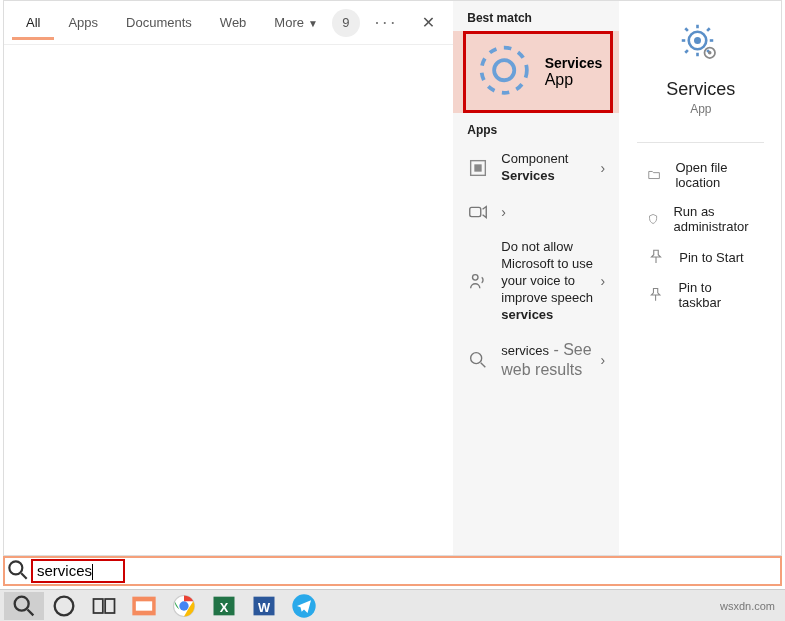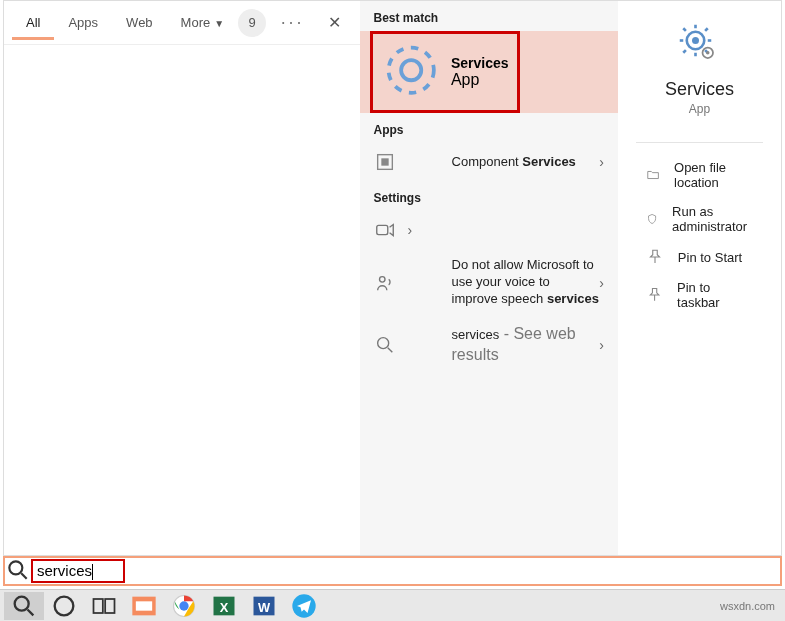--- a/index.html
+++ b/index.html
@@ -12,21 +12,21 @@
   .tab-spacer { flex: 1; }
   .badge-circle { width: 28px; height: 28px; border-radius: 50%; background: #eee; color: #555; font-size: 13px; display: flex; align-items: center; justify-content: center; margin-right: 14px; }
   .dots { color: #777; font-size: 18px; letter-spacing: 2px; margin-right: 14px; cursor: pointer; }
   .close-x { font-size: 16px; color: #555; padding: 6px 10px; cursor: pointer; }
   .body { flex: 1; display: flex; overflow: hidden; }
   .left-col { width: 352px; background: #f6f6f6; display: flex; flex-direction: column; }
   .right-col { flex: 1; background: #fff; display: flex; flex-direction: column; align-items: stretch; }
   .section-head { font-size: 12px; font-weight: 600; color: #222; padding: 10px 14px 6px; }
   .result { display: flex; align-items: center; padding: 8px 14px; cursor: pointer; }
   .result .icon { width: 22px; height: 22px; margin-right: 12px; display: flex; align-items: center; justify-content: center; color: #555; }
-  .result .text { flex: 1; font-size: 13px; color: #222; line-height: 1.3; margin-left: 44px; }
+  .result .text { flex: 1; font-size: 13px; color: #222; line-height: 1.3; }
   .result .sub { font-size: 16px; color: #777; }
   .result .arrow { font-size: 14px; color: #666; }
   .best-match { background: #f4d4cc; border: 3px solid #c00; margin: 0 6px 0 10px; width: 150px; padding: 6px 8px; display: flex; align-items: center; }
   .best-match-row { background: #f4d4cc; display: flex; align-items: center; }
   .best-match .title { font-size: 14px; font-weight: 600; }
   .detail-header { display: flex; flex-direction: column; align-items: center; padding: 22px 0 16px; }
   .detail-icon { width: 42px; height: 42px; margin-bottom: 14px; }
   .detail-title { font-size: 18px; color: #222; margin-bottom: 2px; }
   .detail-sub { font-size: 12px; color: #777; }
   .detail-sep { height: 1px; background: #e4e4e4; margin: 10px 18px; }
@@ -47,20 +47,21 @@
   svg { width: 100%; height: 100%; }
 </style>
 </head>
 <body>
 
 <div class="search-panel">
 
   <div class="tabs">
     <div class="tab active">All</div>
     <div class="tab">Apps</div>
+    <div class="tab">Documents</div>
     <div class="tab">Web</div>
     <div class="tab"><span>More</span><span class="chev">▼</span></div>
     <div class="tab-spacer"></div>
     <div class="badge-circle">9</div>
     <div class="dots">···</div>
     <div class="close-x">✕</div>
   </div>
 
   <div class="body">
 
@@ -86,21 +87,20 @@
         <span class="icon">
             <svg viewBox="0 0 24 24">
               <rect x="4" y="4" width="16" height="16" fill="none" stroke="#888" stroke-width="1.5"></rect>
               <rect x="8" y="8" width="8" height="8" fill="#888"></rect>
             </svg>
           </span>
         <span class="text"><span>Component </span><b>Services</b></span>
         <span class="arrow">›</span>
       </div>
 
-      <div class="section-head">Settings</div>
       <div class="result">
         <span class="icon">
             <svg viewBox="0 0 24 24">
               <rect x="3" y="7" width="12" height="10" rx="2" fill="none" stroke="#777" stroke-width="1.5"></rect>
               <path d="M17 9 L21 6 V18 L17 15" fill="none" stroke="#777" stroke-width="1.5"></path>
             </svg>
           </span>
         <span class="arrow">›</span>
       </div>
       <div class="result">

